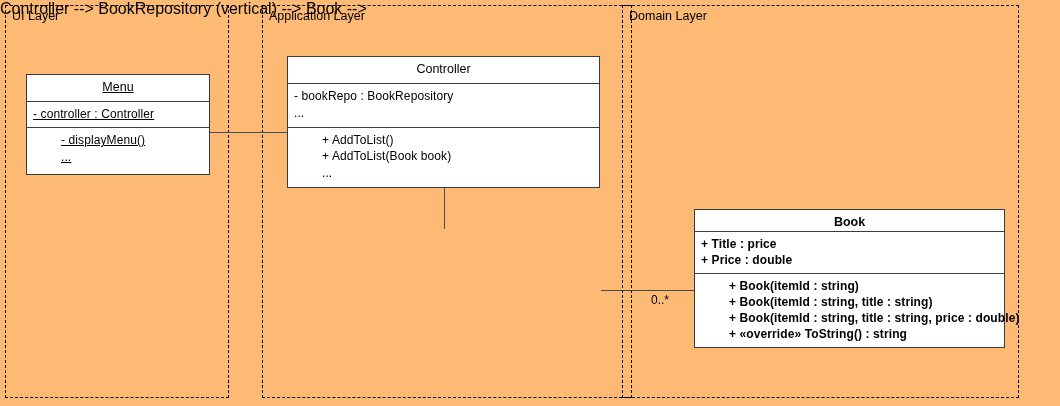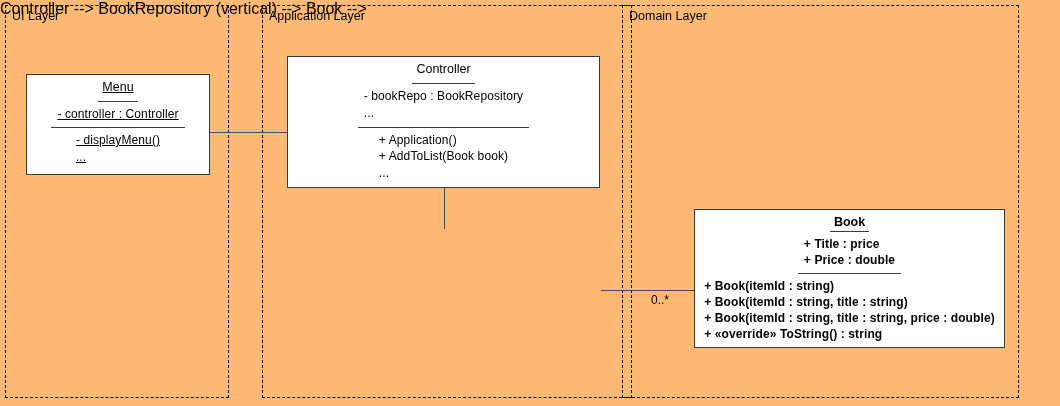--- a/index.html
+++ b/index.html
@@ -38,21 +38,20 @@
 
   
   .uml-class {
     position: absolute;
     box-sizing: border-box;
     border: 1.4px solid #3a3a3a;
     background: #ffffff;
     display: flex;
     flex-direction: column;
     z-index: 5;
-    align-items: center;
   }
   .uml-name {
     text-align: center;
     font-size: 12.5px;
     line-height: 15px;
     color: #000000;
     padding: 5px 4px 6px 4px;
     border-bottom: 1.4px solid #3a3a3a;
     box-sizing: border-box;
     white-space: nowrap;
@@ -61,20 +60,21 @@
   .uml-section {
     padding: 4px 6px 5px 6px;
     box-sizing: border-box;
     flex: 0 0 auto;
   }
   .uml-section.divider {
     border-bottom: 1.4px solid #3a3a3a;
   }
   .uml-section.grow {
     flex: 1 1 auto;
+    margin-left: 28px;
   }
   .uml-line {
     font-size: 12px;
     line-height: 16px;
     color: #000000;
     white-space: nowrap;
     letter-spacing: 0.1px;
   }
   .uml-line.ellipsis {
     line-height: 18px;
@@ -147,21 +147,21 @@
   </div>
 
   
   <div class="uml-class" style="left:287px; top:56px; width:313px; height:132px;">
     <div class="uml-name">Controller</div>
     <div class="uml-section divider">
       <div class="uml-line">- bookRepo : BookRepository</div>
       <div class="uml-line ellipsis">...</div>
     </div>
     <div class="uml-section grow">
-      <div class="uml-line">+ Application()</div>
+      <div class="uml-line">+ AddToList()</div>
       <div class="uml-line">+ AddToList(Book book)</div>
       <div class="uml-line ellipsis">...</div>
     </div>
   </div>
 
   
 
   
   <div class="uml-class" style="left:694px; top:209px; width:311px; height:139px;font-weight:bold;">
     <div class="uml-name">Book</div>

